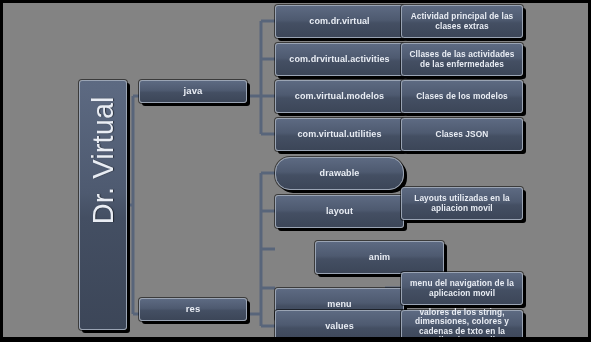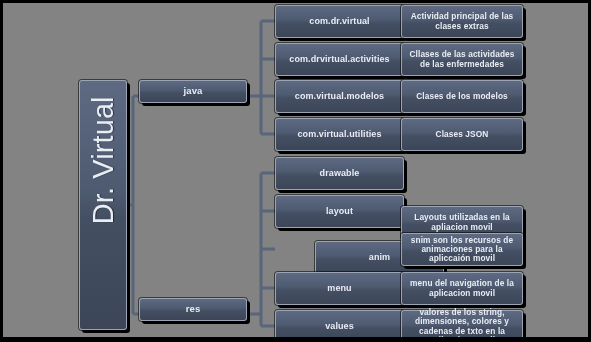--- a/index.html
+++ b/index.html
@@ -154,54 +154,51 @@
   <div class="node lvl2" style="top:40px;">
     <span class="txt">com.drvirtual.activities</span>
   </div>
   <div class="node lvl2" style="top:77px;">
     <span class="txt">com.virtual.modelos</span>
   </div>
   <div class="node lvl2" style="top:115px;">
     <span class="txt">com.virtual.utilities</span>
   </div>
 
-  <div class="node lvl2" style="top:154px;">
+  <div class="node lvl2" style="top:154px;border-radius:15px;">
     <span class="txt">drawable</span>
   </div>
   <div class="node lvl2" style="top:192px;">
     <span class="txt">layout</span>
   </div>
   <div class="node lvl2" style="top:238px;margin-left:40px;">
     <span class="txt">anim</span>
   </div>
-  <div class="node lvl2" style="top:269px;">
+  <div class="node lvl2" style="top:285px;">
     <span class="txt">menu</span>
   </div>
   <div class="node lvl2" style="top:307px;">
     <span class="txt">values</span>
   </div>
 
   <div class="node lvl3" style="top:2px;">
     <span class="txt">Actividad principal de las clases extras</span>
   </div>
   <div class="node lvl3" style="top:40px;">
     <span class="txt">Cllases de las actividades de las enfermedades</span>
   </div>
   <div class="node lvl3" style="top:77px;">
     <span class="txt">Clases de los modelos</span>
   </div>
   <div class="node lvl3" style="top:115px;">
     <span class="txt">Clases JSON</span>
   </div>
 
-  <div class="node lvl3" style="top:203px;">
+  <div class="node lvl3" style="top:184px;">
     <span class="txt">Layouts utilizadas en la apliacion movil</span>
-  </div>
-  <div class="node lvl3" style="top:230px;">
-    <span class="txt">snim son los recursos de animaciones para la apliccaión movil</span>
   </div>
   <div class="node lvl3" style="top:269px;">
     <span class="txt">menu del navigation de la aplicacion movil</span>
   </div>
   <div class="node lvl3" style="top:307px;">
     <span class="txt">valores de los string, dimensiones, colores y cadenas de txto en la aplicacion movil</span>
   </div>
 
 </div>
 

